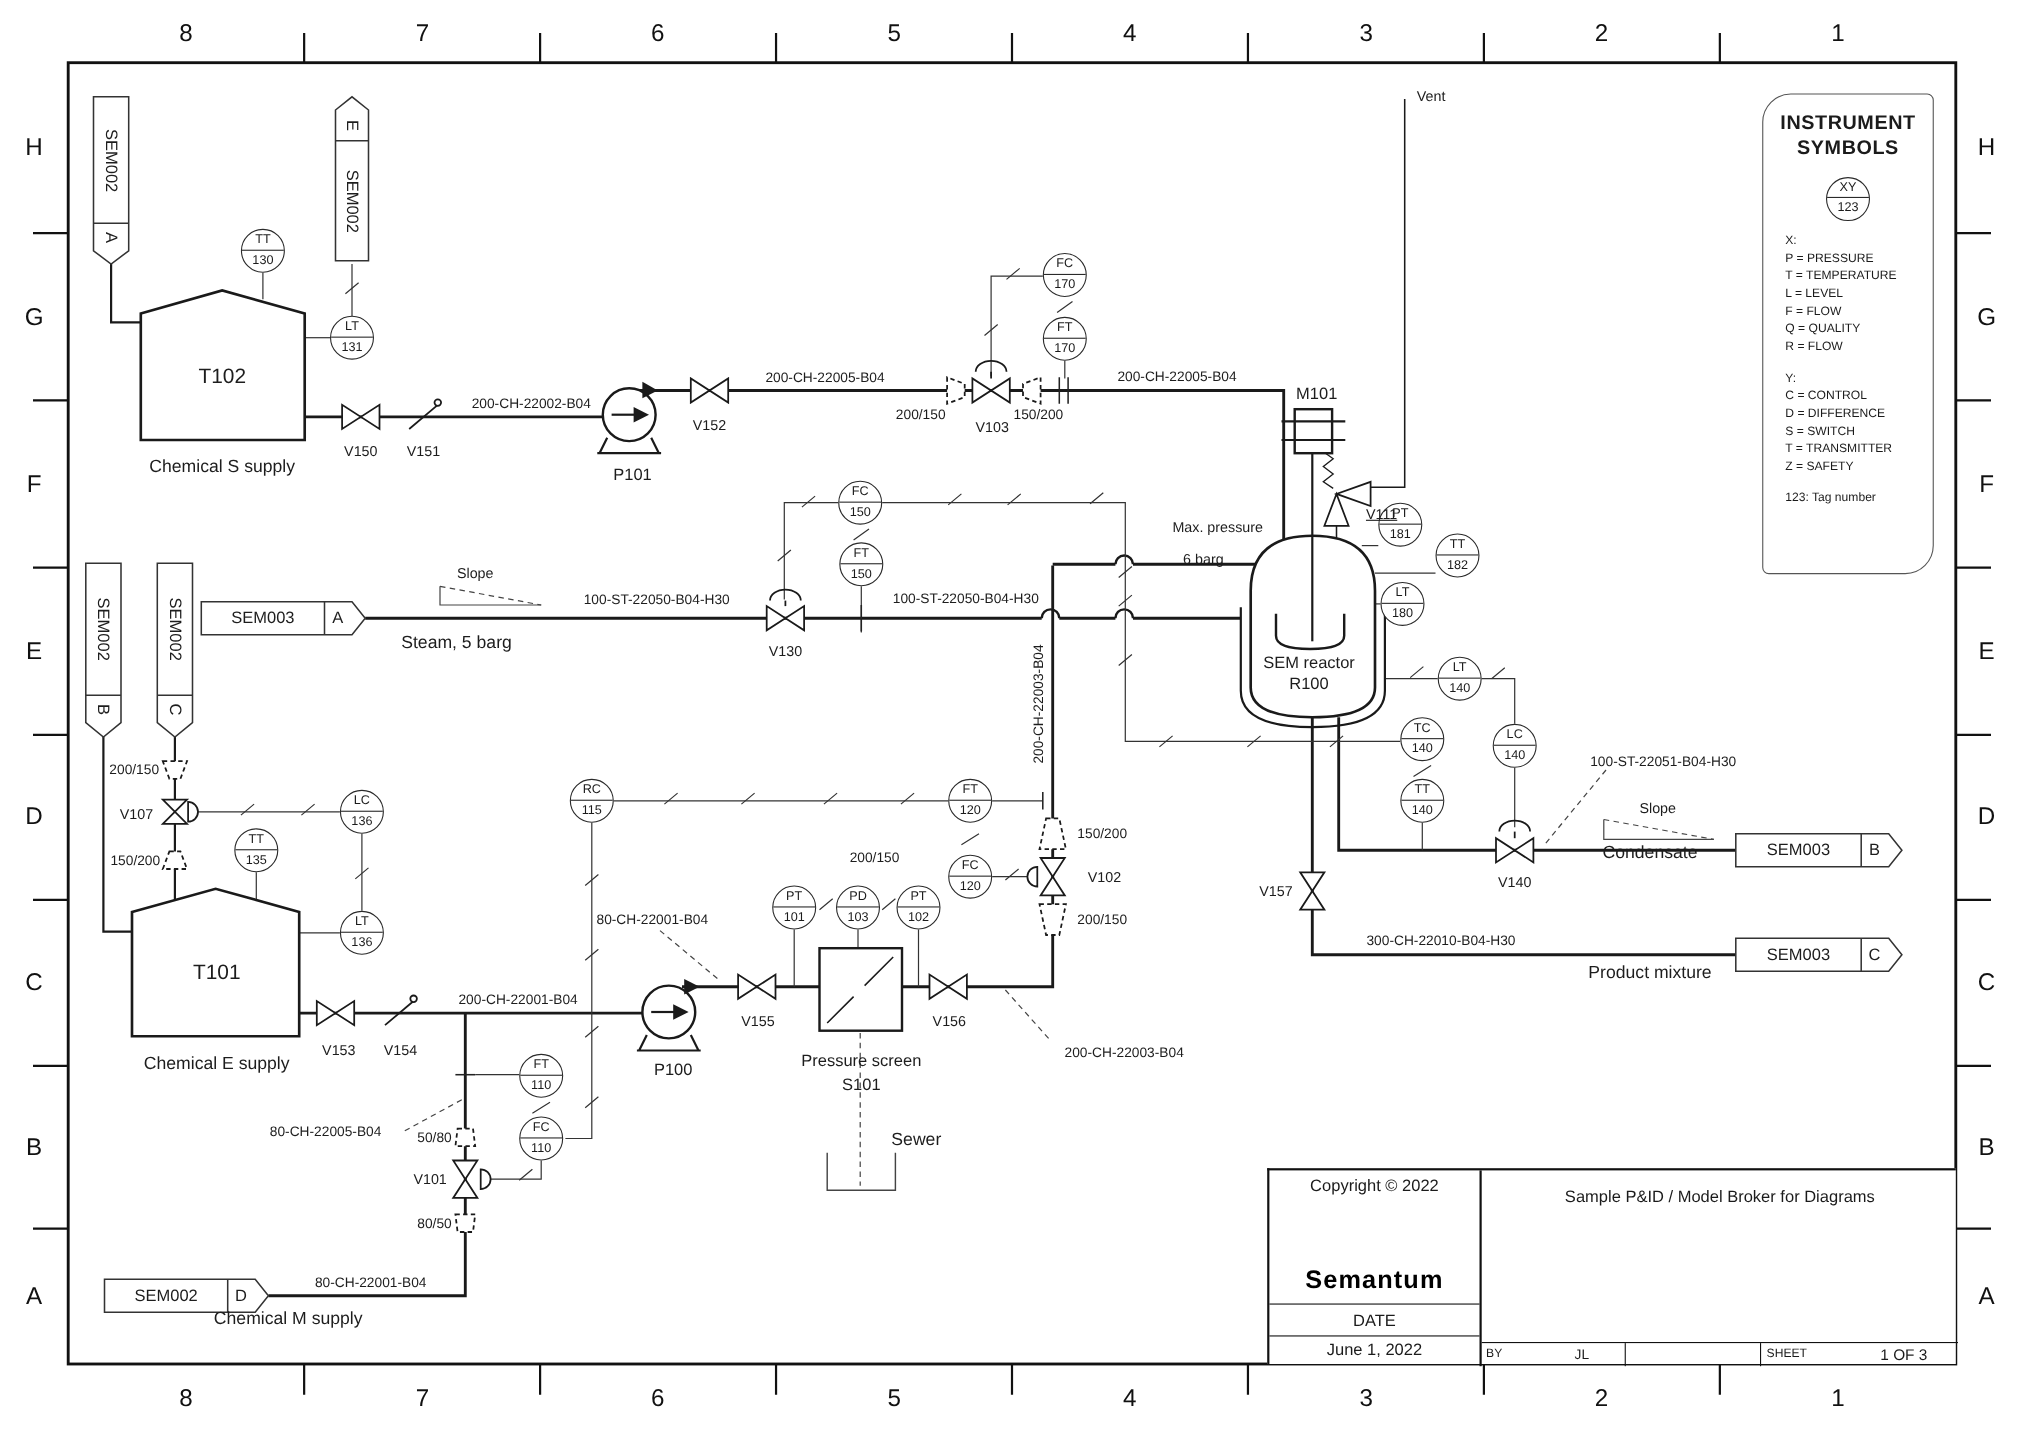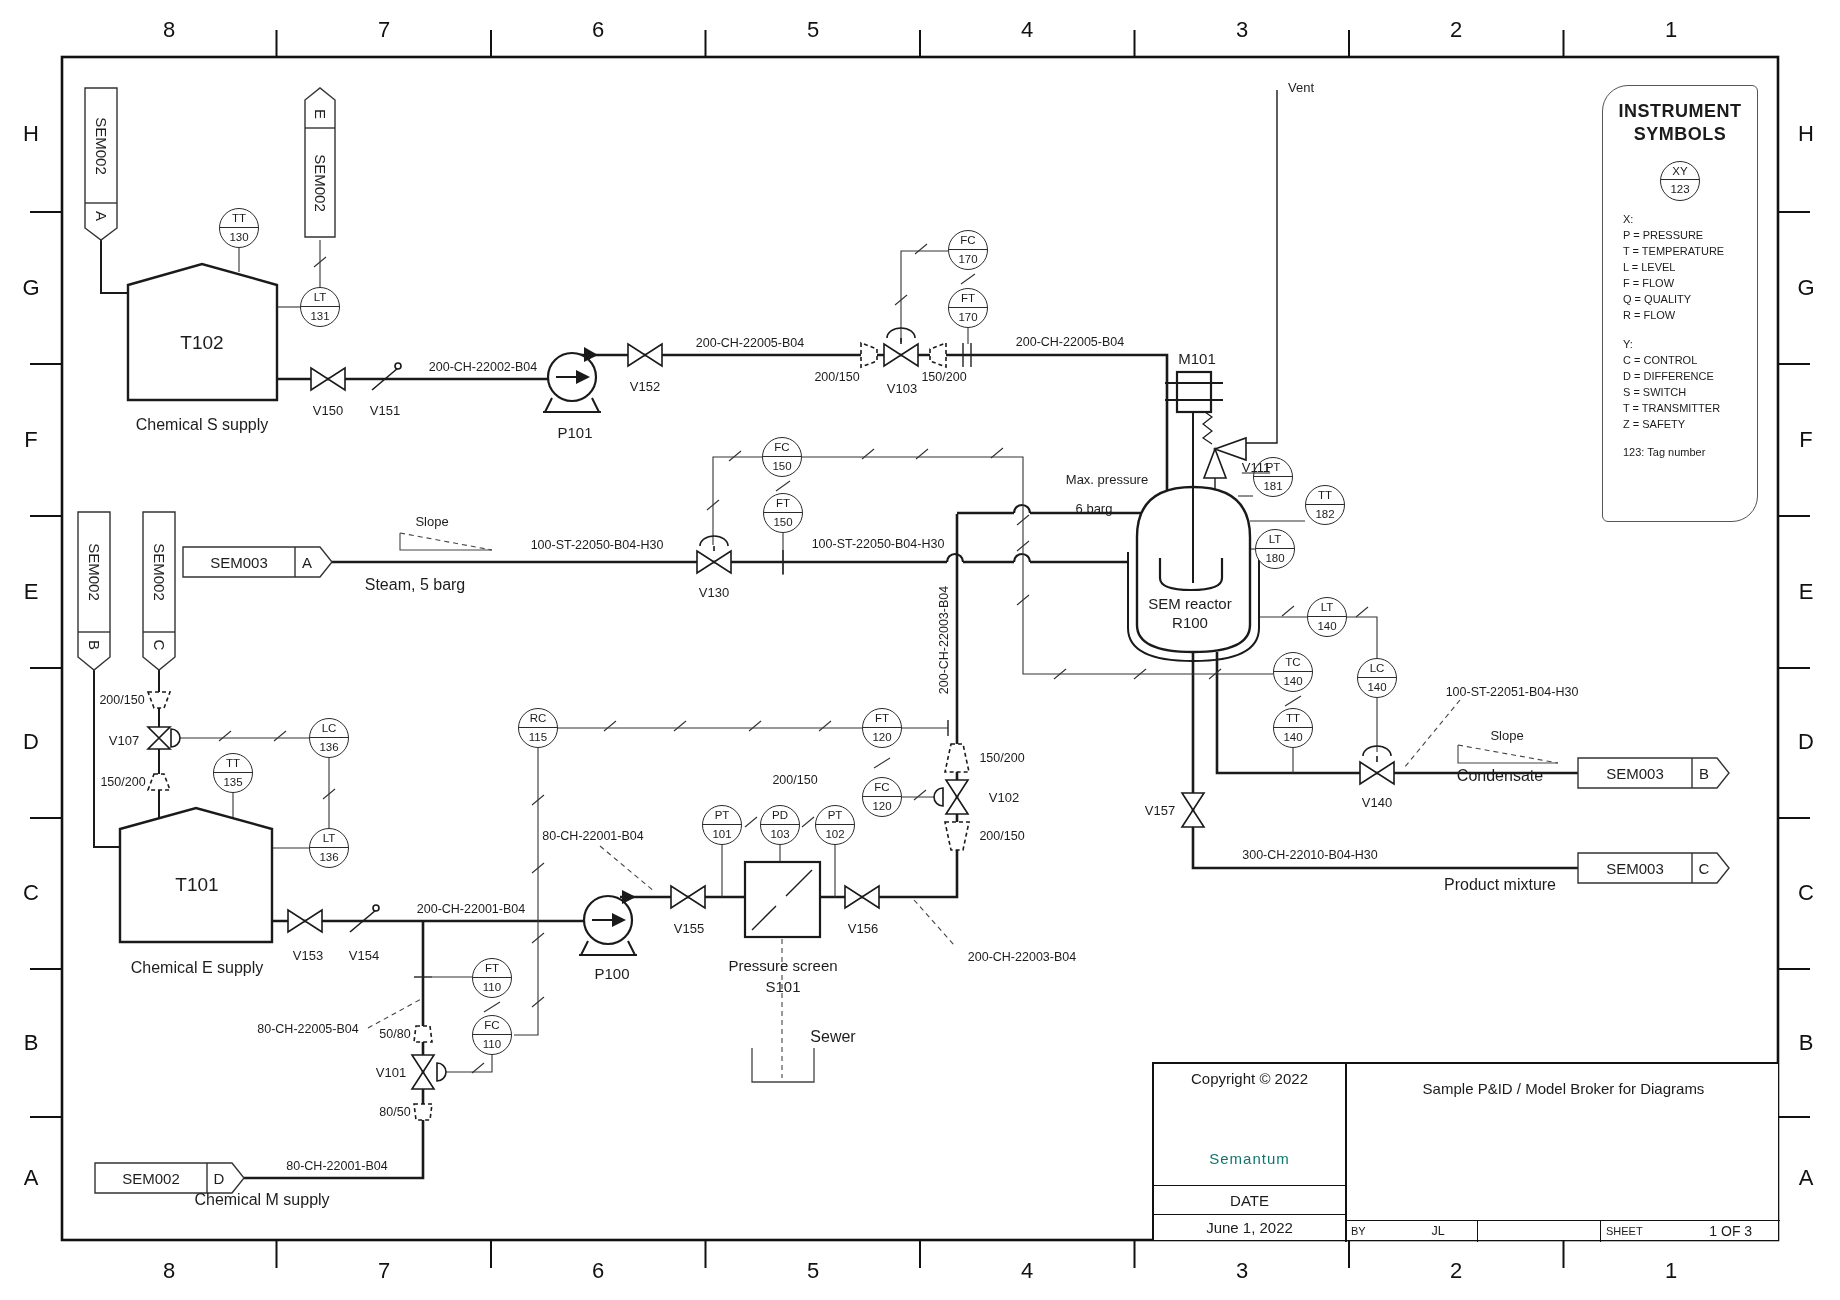--- a/index.html
+++ b/index.html
@@ -23,21 +23,21 @@
   #legend .lt{text-align:center;font-size:18px;font-weight:bold;letter-spacing:.5px;line-height:1.3}
   #legend .xy{position:relative;margin:14px auto 10px auto}
   #legend .items{padding-left:20px;font-size:11px;line-height:16px}
   #legend .gap{height:13px}
   #legend .note{padding-left:20px;font-size:11px;margin-top:14px}
   
   #tb{position:absolute;left:1152px;top:1062px;width:626px;height:178px;z-index:3;background:#fff;border-left:2.4px solid #111;border-top:2.4px solid #111;box-sizing:border-box;font-size:15px}
   #tb *{box-sizing:border-box}
   .tb-left{position:absolute;left:0;top:0;width:193px;height:178px;border-right:2px solid #111}
   .tb-copy{position:absolute;top:6px;width:100%;text-align:center}
-  .tb-brand{position:absolute;top:86px;width:100%;text-align:center;font-weight:normal;font-size:15px;letter-spacing:1px;color:#0f766e}
+  .tb-brand{position:absolute;top:86px;width:100%;text-align:center;font-weight:bold;font-size:23px;letter-spacing:1px;color:#000000}
   .tb-daterow{position:absolute;top:121px;width:100%;height:29px;border-top:1.6px solid #111;text-align:center;line-height:29px}
   .tb-dateval{position:absolute;top:150px;width:100%;height:28px;border-top:1.6px solid #111;text-align:center;line-height:26px}
   .tb-right{position:absolute;left:193px;top:0;width:433px;height:178px}
   .tb-doc{position:absolute;top:0;width:100%;height:50px;text-align:center;line-height:50px}
   .tb-main{position:absolute;top:50px;width:100%;height:71px;border-top:1.6px solid #111;text-align:center;font-size:29px;line-height:68px;color:#0d0d0d}
   .tb-r3{position:absolute;top:121px;width:100%;height:35px;border-top:1.6px solid #111;display:flex}
   .tb-r3 .cell{border-right:1.6px solid #111;text-align:center;display:flex;flex-direction:column}
   .tb-r3 .cell:last-child{border-right:none}
   .tb-r3 .h{font-size:11px;margin-top:3px}
   .tb-r3 .v{font-size:14.5px;margin-top:1px}
@@ -467,21 +467,21 @@
     <span class="lbl p" style="left: 795px; top: 780px;">200/150</span>
     <span class="lbl p" style="left: 395px; top: 1034px;">50/80</span>
     <span class="lbl p" style="left: 395px; top: 1112px;">80/50</span>
     <span class="lbl p" style="left: 483px; top: 367px;">200-CH-22002-B04</span>
     <span class="lbl p" style="left: 750px; top: 343px;">200-CH-22005-B04</span>
     <span class="lbl p" style="left: 1070px; top: 342px;">200-CH-22005-B04</span>
     <span class="lbl p" style="left: 597px; top: 545px;">100-ST-22050-B04-H30</span>
     <span class="lbl p" style="left: 878px; top: 544px;">100-ST-22050-B04-H30</span>
     <span class="lbl p" style="left: 471px; top: 909px;">200-CH-22001-B04</span>
     <span class="lbl p" style="left: 593px; top: 836px;">80-CH-22001-B04</span>
-    <span class="lbl p" style="left: 308px; top: 1029px; text-align: right;">80-CH-22005-B04</span>
+    <span class="lbl p" style="left: 296px; top: 1029px; text-align: right;">80-CH-22005-B04</span>
     <span class="lbl p" style="left: 337px; top: 1166px;">80-CH-22001-B04</span>
     <span class="lbl p" style="left: 1310px; top: 855px;">300-CH-22010-B04-H30</span>
     <span class="lbl p" style="left: 1512px; top: 692px;">100-ST-22051-B04-H30</span>
     <span class="lbl p" style="left: 1022px; top: 957px;">200-CH-22003-B04</span>
     <span class="lbl p rotccw" style="left: 944px; top: 640px;">200-CH-22003-B04</span>
     <span class="lbl f rot90" style="left: 101px; top: 146px;">SEM002</span>
     <span class="lbl f rot90" style="left: 101px; top: 216px;">A</span>
     <span class="lbl f rot90" style="left: 320px; top: 183px;">SEM002</span>
     <span class="lbl f rot90" style="left: 320px; top: 114px;">E</span>
     <span class="lbl f rot90" style="left: 94px; top: 572px;">SEM002</span>

